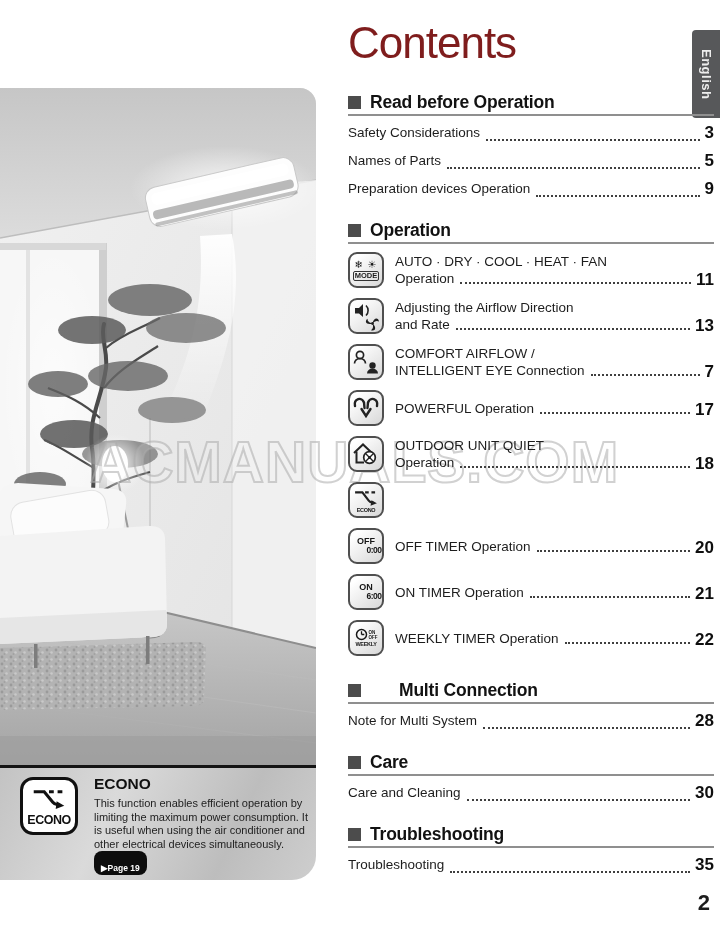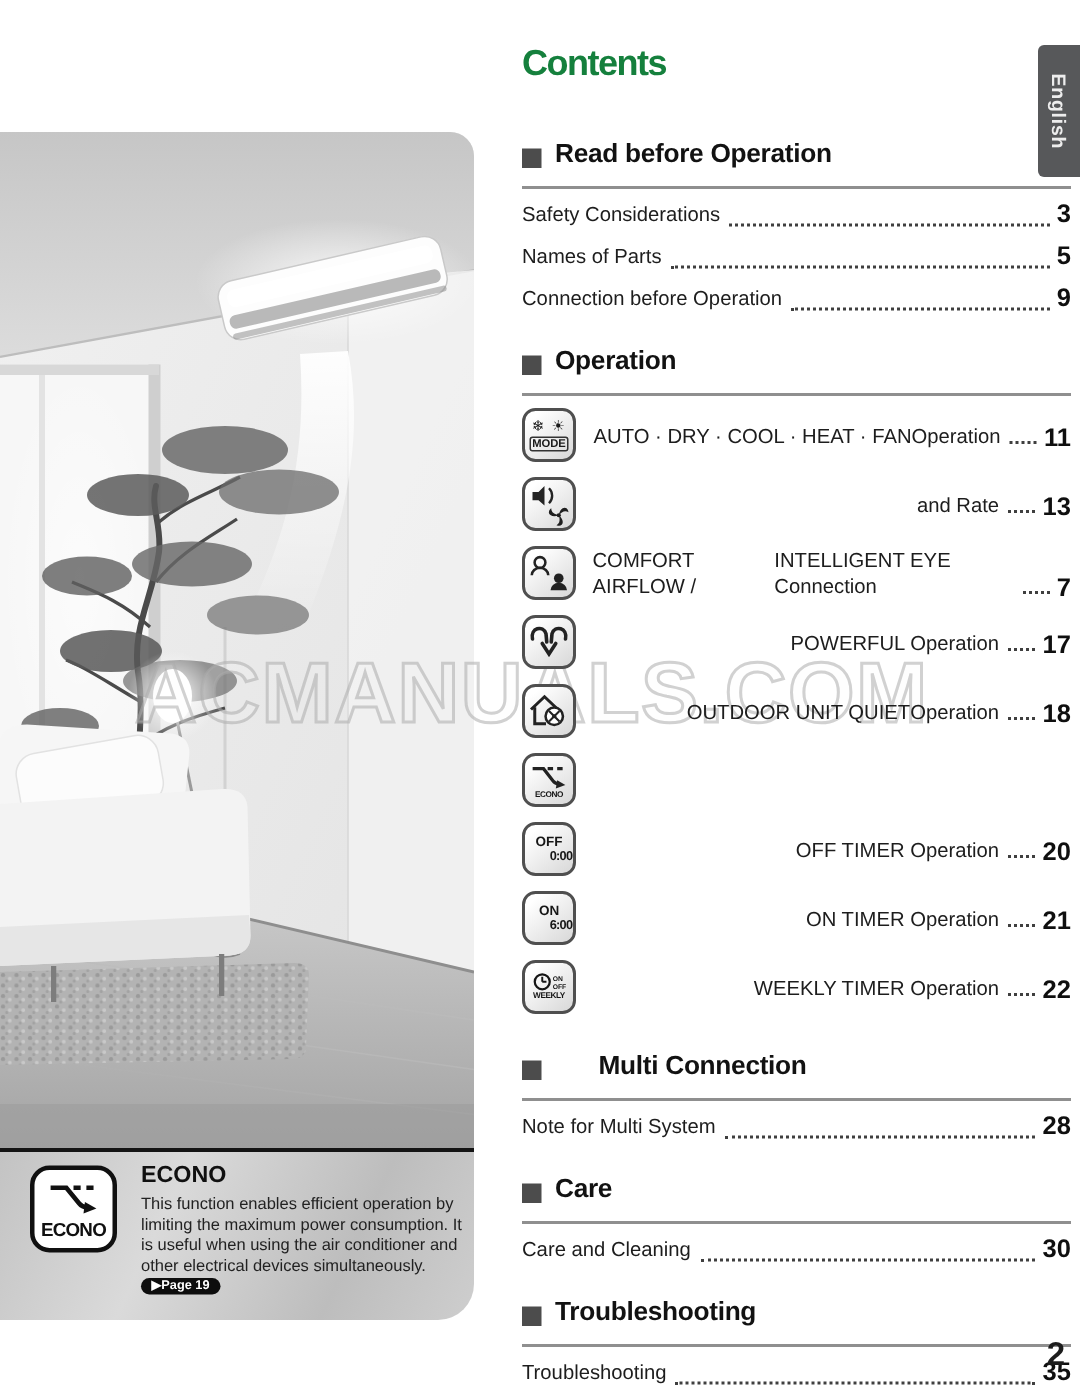--- a/index.html
+++ b/index.html
@@ -14,45 +14,45 @@
   .divider{height:3px;background:#141414;}
   .panel{position:relative;height:112px;
     background:linear-gradient(115deg,#c3c3c3,#dadada 35%,#bdbdbd 72%,#cecece);}
   .panel-icon{position:absolute;left:20px;top:9px;width:58px;height:58px;background:#fff;
     border:3px solid #101010;border-radius:13px;box-sizing:border-box;
     display:flex;flex-direction:column;align-items:center;justify-content:flex-start;padding-top:5px;}
   .panel-icon .word{font-size:12.5px;font-weight:bold;letter-spacing:-0.5px;color:#101010;line-height:13px;margin-top:2px;}
   .panel-title{position:absolute;left:94px;top:7px;font-size:15.5px;font-weight:bold;color:#101010;}
   .panel-body{position:absolute;left:94px;top:29px;width:214px;font-size:11px;line-height:13.6px;color:#222;}
   .badge{display:inline-block;background:#0d0d0d;color:#fff;font-size:8.5px;font-weight:bold;
-    border-radius:8px;padding:0 7px 2px;line-height:9px;vertical-align:1px;}
+    border-radius:8px;padding:13px 7px 2px;line-height:9px;vertical-align:1px;}
   
   .lang-tab{position:absolute;left:692px;top:30px;width:28px;height:88px;background:#57585a;
     border-radius:4px 0 0 4px;display:flex;align-items:center;justify-content:center;z-index:6;}
   .lang-tab span{writing-mode:vertical-rl;font-size:13px;font-weight:bold;color:#ededed;letter-spacing:0.5px;}
   
   .watermark{position:absolute;left:90px;top:429px;z-index:5;font-size:57px;font-weight:bold;
     letter-spacing:1px;white-space:nowrap;color:rgba(250,250,250,0.14);
     -webkit-text-stroke:2px rgba(172,172,172,0.55);pointer-events:none;}
   
   .toc{position:absolute;left:348px;top:20px;width:366px;height:896px;z-index:10;}
-  .doc-title{font-size:24px;font-weight:bold;letter-spacing:-1px;color:#15803d;line-height:46px;}
-  .sec{display:flex;align-items:flex-end;gap:9px;border-bottom:2px solid #8f8f8f;padding-bottom:12px;margin-top:20px;}
+  .doc-title{font-size:44px;font-weight:normal;letter-spacing:-1px;color:#7f1d1d;line-height:46px;}
+  .sec{display:flex;align-items:center;gap:9px;border-bottom:2px solid #8f8f8f;padding-bottom:2px;margin-top:20px;}
   .sec.rbo{margin-top:26px;} .sec.multi{margin-top:24px;gap:38px;}
   .sq{width:13px;height:13px;background:#4c4c4c;flex:none;}
   .st{font-size:17.5px;font-weight:bold;color:#121212;letter-spacing:-0.2px;line-height:20px;}
   .row{display:flex;margin-top:9px;height:19px;font-size:13.5px;color:#1d1d1d;}
   .dots{flex:1 1 auto;min-width:18px;border-bottom:2px dotted #3f3f3f;margin:0 5px 3px 6px;}
   .pg{font-size:17px;font-weight:bold;color:#0f0f0f;line-height:15px;}
   .irow{display:flex;align-items:center;margin-top:10px;}
   .irow.first{margin-top:8px;}
   .ticon{width:36px;height:36px;box-sizing:border-box;border:2px solid #4f4f4f;border-radius:9px;
     background:linear-gradient(140deg,#ffffff 15%,#dadada 95%);margin-right:11px;flex:none;
     display:flex;flex-direction:column;align-items:center;justify-content:center;overflow:hidden;}
-  .itxt{flex:1;min-width:0;display:flex;flex-direction:row;justify-content:flex-end;}
+  .itxt{flex:1;min-width:0;display:flex;flex-direction:column;justify-content:space-between;}
   .l1{font-size:13.5px;line-height:17px;}
   .lf{display:flex;align-items:flex-end;font-size:13.5px;line-height:17px;}
   .glyphrow{font-size:10px;line-height:11px;color:#1a1a1a;letter-spacing:1px;}
   .mword{font-size:7.5px;font-weight:bold;color:#1a1a1a;border:1px solid #333;border-radius:2px;
     padding:0 1px;line-height:8.5px;margin-top:1px;}
   .t1{font-size:9px;font-weight:bold;line-height:10px;color:#161616;}
   .t2{font-size:8.5px;font-weight:bold;line-height:9.5px;color:#161616;letter-spacing:-0.5px;margin-left:16px;}
   .wkrow{display:flex;align-items:center;gap:1px;}
   .wkcol{display:flex;flex-direction:column;}
   .wkt{font-size:4.5px;font-weight:bold;line-height:5px;color:#161616;}
@@ -190,21 +190,21 @@
     <span>Safety Considerations</span>
       <span class="dots"></span>
       <span class="pg">3</span>
   </div>
   <div class="row">
     <span>Names of Parts</span>
       <span class="dots"></span>
       <span class="pg">5</span>
   </div>
   <div class="row">
-    <span>Connection before Operation</span>
+    <span>Preparation devices Operation</span>
       <span class="dots"></span>
       <span class="pg">9</span>
   </div>
 
   <div class="sec">
     <span class="sq"></span>
     <span class="st">Operation</span>
   </div>
 
   <div class="irow first">
@@ -229,20 +229,21 @@
         <path d="M16,5.5 a7,7 0 0 1 0,10" stroke="#242424" fill="none" stroke-width="1.6"></path>
         <g transform="translate(22.5,23.5)">
           <path d="M0,0 C1,-6 6,-6.5 6.5,-2 C4,-3.5 1.8,-2 0,0 Z" fill="#1f1f1f"></path>
           <path transform="rotate(120)" d="M0,0 C1,-6 6,-6.5 6.5,-2 C4,-3.5 1.8,-2 0,0 Z" fill="#1f1f1f"></path>
           <path transform="rotate(240)" d="M0,0 C1,-6 6,-6.5 6.5,-2 C4,-3.5 1.8,-2 0,0 Z" fill="#1f1f1f"></path>
           <circle r="1.4" fill="#1f1f1f"></circle>
         </g>
       </svg>
     </span>
     <span class="itxt">
+      <span class="l1">Adjusting the Airflow Direction</span>
       <span class="lf">
           <span>and Rate</span>
           <span class="dots"></span>
           <span class="pg">13</span>
         </span>
     </span>
   </div>
 
   <div class="irow">
     <span class="ticon">

